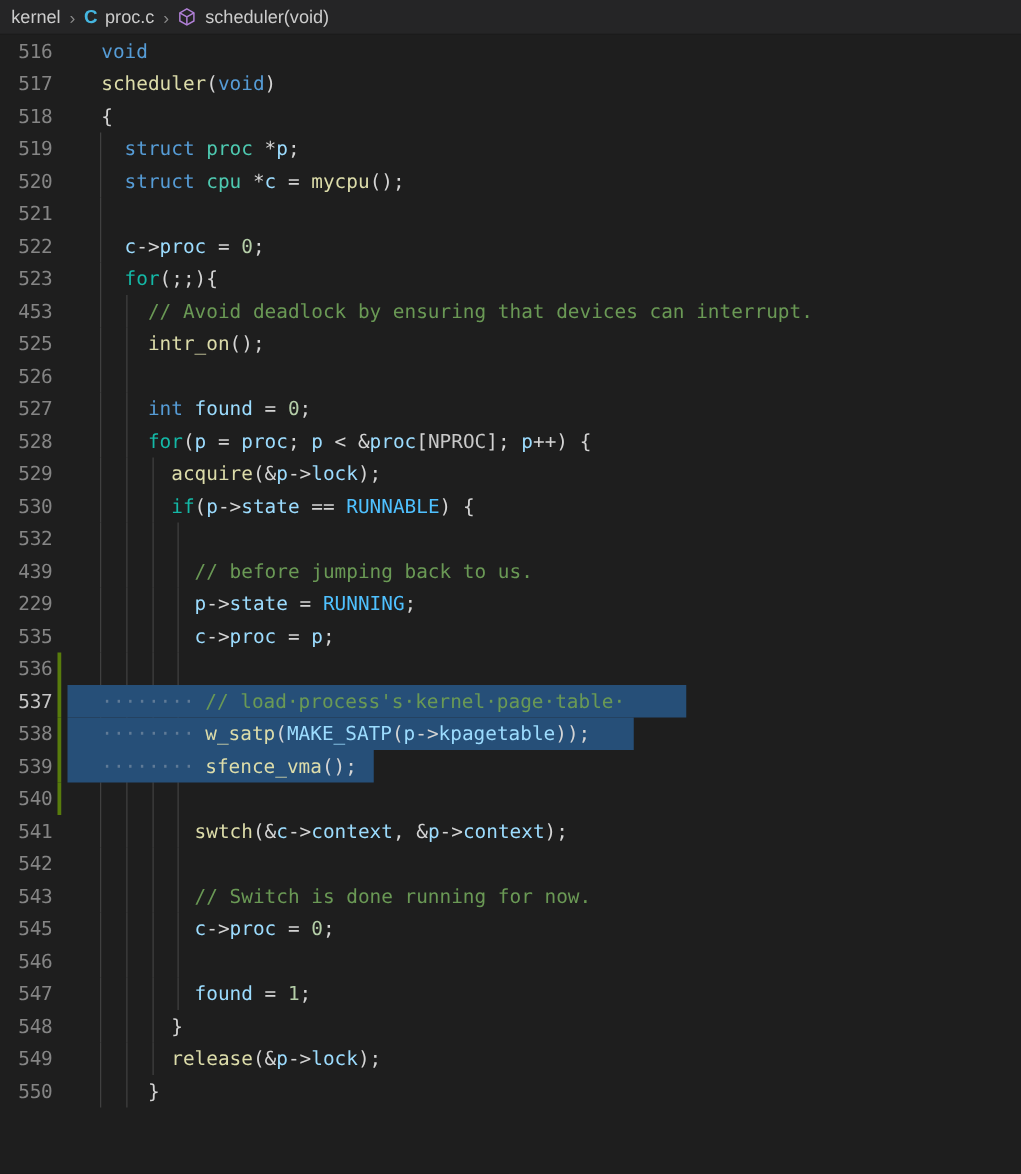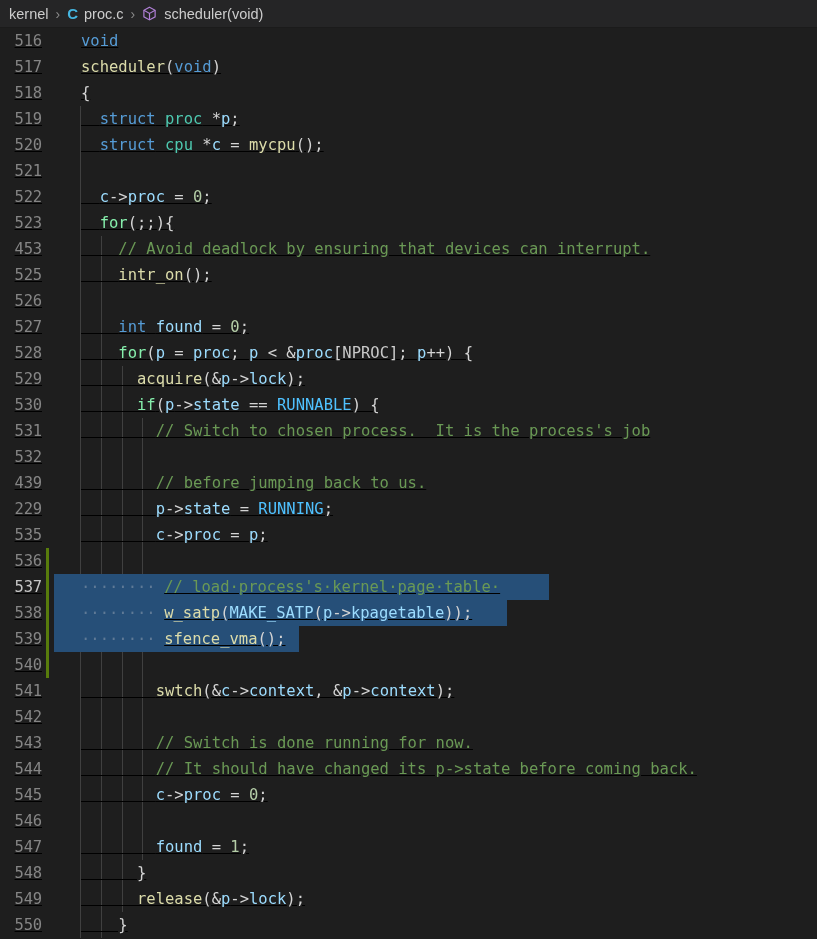--- a/index.html
+++ b/index.html
@@ -45,21 +45,20 @@
     justify-content: center;
   }
   .bc-icon-sym svg { display: block; }
 
   
   #editor {
     position: relative;
     height: 911px;
     background: #1e1e1e;
     overflow: hidden;
-    text-decoration: underline;
   }
   .row {
     position: relative;
     height: 26px;
     display: flex;
     align-items: center;
   }
   .lineno {
     width: 54px;
     min-width: 54px;
@@ -118,21 +117,21 @@
     height: 26px;
     line-height: 26px;
     color: #5f7a96;
     z-index: 2;
     white-space: pre;
     font-family: "DejaVu Sans Mono", monospace;
     font-size: 15.5px;
   }
 
   
-  .t-key      { color: #86efac; }  
+  .t-key      { color: #14b8a6; }  
   .t-type     { color: #569cd6; }  
   .t-typename { color: #4ec9b0; }  
   .t-func     { color: #dcdcaa; }  
   .t-var      { color: #9cdcfe; }  
   .t-const    { color: #4fc1ff; }  
   .t-macro    { color: #c8c8c8; }  
   .t-num      { color: #b5cea8; }  
   .t-cmt      { color: #6a9955; }  
   .t-plain    { color: #d4d4d4; }
 </style>
@@ -224,25 +223,20 @@
       <div class="lineno">529</div>
       <div class="gutter-change"></div>
       <div class="code"><div class="guides"><div class="guide" style="left: 26px;"></div><div class="guide" style="left: 46.8px;"></div><div class="guide" style="left: 67.6px;"></div></div><span><span class="t-plain">      </span><span class="t-func">acquire</span><span class="t-plain">(&amp;</span><span class="t-var">p</span><span class="t-plain">-&gt;</span><span class="t-var">lock</span><span class="t-plain">);</span></span></div>
     </div>
     <div class="row">
       <div class="lineno">530</div>
       <div class="gutter-change"></div>
       <div class="code"><div class="guides"><div class="guide" style="left: 26px;"></div><div class="guide" style="left: 46.8px;"></div><div class="guide" style="left: 67.6px;"></div></div><span><span class="t-plain">      </span><span class="t-key">if</span><span class="t-plain">(</span><span class="t-var">p</span><span class="t-plain">-&gt;</span><span class="t-var">state</span><span class="t-plain"> == </span><span class="t-const">RUNNABLE</span><span class="t-plain">) {</span></span></div>
     </div>
     <div class="row">
-      <div class="lineno">531</div>
-      <div class="gutter-change"></div>
-      <div class="code"><div class="guides"><div class="guide" style="left: 26px;"></div><div class="guide" style="left: 46.8px;"></div><div class="guide" style="left: 67.6px;"></div><div class="guide" style="left: 88.4px;"></div></div><span><span class="t-plain">        </span><span class="t-cmt">// Switch to chosen process.  It is the process's job</span></span></div>
-    </div>
-    <div class="row">
       <div class="lineno">532</div>
       <div class="gutter-change"></div>
       <div class="code"><div class="guides"><div class="guide" style="left: 26px;"></div><div class="guide" style="left: 46.8px;"></div><div class="guide" style="left: 67.6px;"></div><div class="guide" style="left: 88.4px;"></div></div></div>
     </div>
     <div class="row">
       <div class="lineno">439</div>
       <div class="gutter-change"></div>
       <div class="code"><div class="guides"><div class="guide" style="left: 26px;"></div><div class="guide" style="left: 46.8px;"></div><div class="guide" style="left: 67.6px;"></div><div class="guide" style="left: 88.4px;"></div></div><span><span class="t-plain">        </span><span class="t-cmt">// before jumping back to us.</span></span></div>
     </div>
     <div class="row">
@@ -289,25 +283,20 @@
       <div class="lineno">542</div>
       <div class="gutter-change"></div>
       <div class="code"><div class="guides"><div class="guide" style="left: 26px;"></div><div class="guide" style="left: 46.8px;"></div><div class="guide" style="left: 67.6px;"></div><div class="guide" style="left: 88.4px;"></div></div><span></span></div>
     </div>
     <div class="row">
       <div class="lineno">543</div>
       <div class="gutter-change"></div>
       <div class="code"><div class="guides"><div class="guide" style="left: 26px;"></div><div class="guide" style="left: 46.8px;"></div><div class="guide" style="left: 67.6px;"></div><div class="guide" style="left: 88.4px;"></div></div><span><span class="t-plain">        </span><span class="t-cmt">// Switch is done running for now.</span></span></div>
     </div>
     <div class="row">
-      <div class="lineno">544</div>
-      <div class="gutter-change"></div>
-      <div class="code"><div class="guides"><div class="guide" style="left: 26px;"></div><div class="guide" style="left: 46.8px;"></div><div class="guide" style="left: 67.6px;"></div><div class="guide" style="left: 88.4px;"></div></div><span><span class="t-plain">        </span><span class="t-cmt">// It should have changed its p-&gt;state before coming back.</span></span></div>
-    </div>
-    <div class="row">
       <div class="lineno">545</div>
       <div class="gutter-change"></div>
       <div class="code"><div class="guides"><div class="guide" style="left: 26px;"></div><div class="guide" style="left: 46.8px;"></div><div class="guide" style="left: 67.6px;"></div><div class="guide" style="left: 88.4px;"></div></div><span><span class="t-plain">        </span><span class="t-var">c</span><span class="t-plain">-&gt;</span><span class="t-var">proc</span><span class="t-plain"> = </span><span class="t-num">0</span><span class="t-plain">;</span></span></div>
     </div>
     <div class="row">
       <div class="lineno">546</div>
       <div class="gutter-change"></div>
       <div class="code"><div class="guides"><div class="guide" style="left: 26px;"></div><div class="guide" style="left: 46.8px;"></div><div class="guide" style="left: 67.6px;"></div><div class="guide" style="left: 88.4px;"></div></div><span></span></div>
     </div>
     <div class="row">

